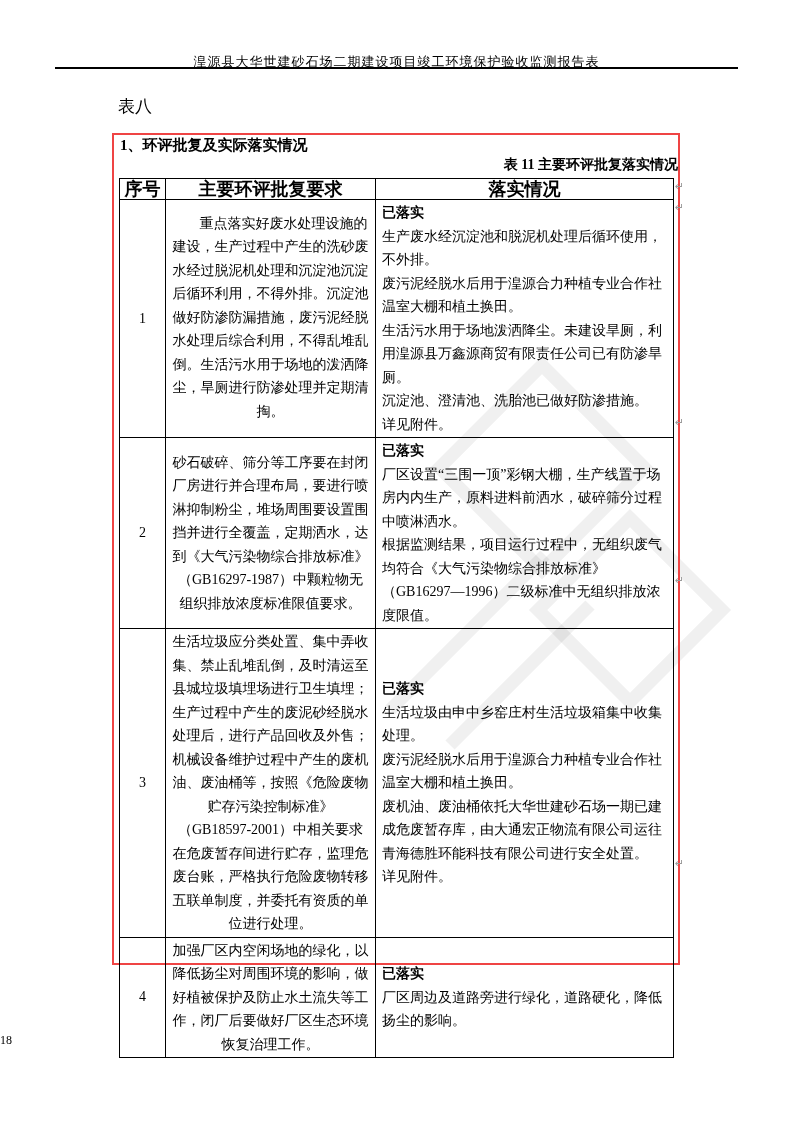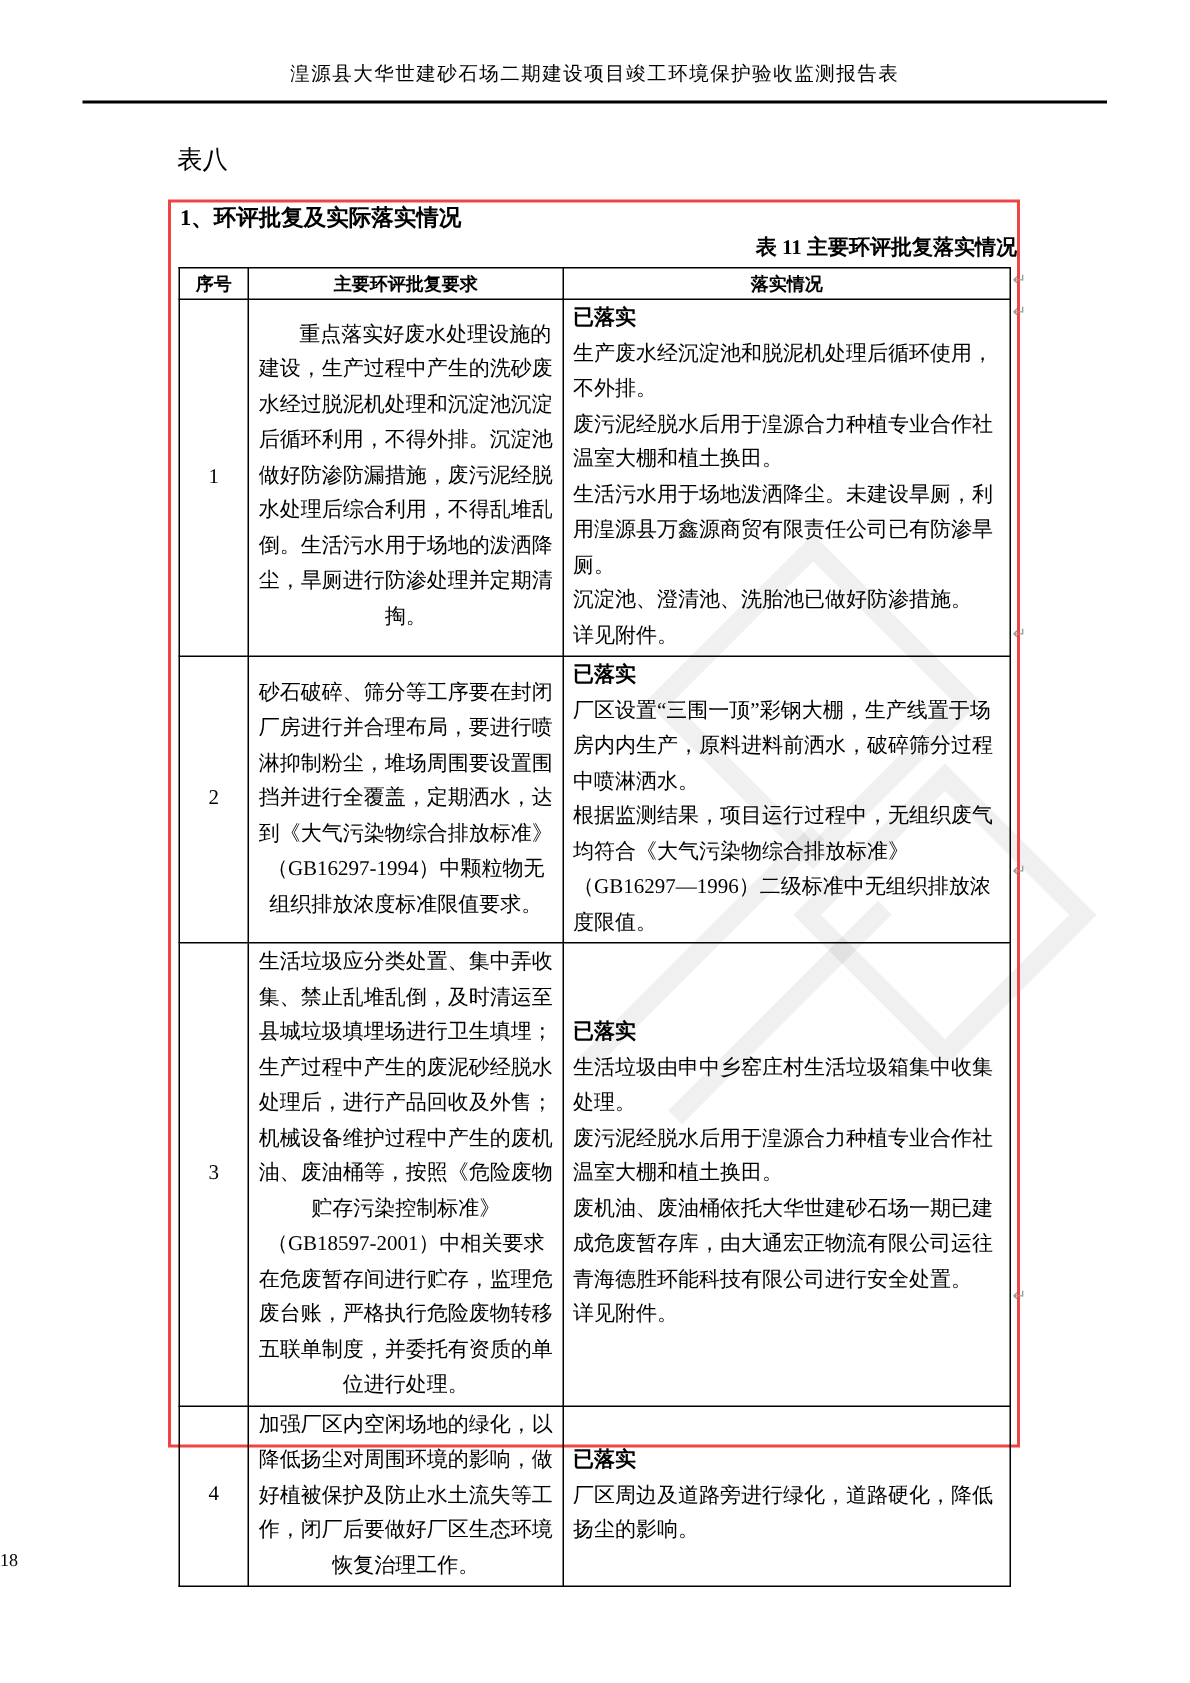--- a/index.html
+++ b/index.html
@@ -2,42 +2,42 @@
 <html><head>
 <meta charset="utf-8">
 <style>
   html,body { margin:0; padding:0; background:#ffffff; }
   .page {
     position:relative; width:793px; height:1122px; background:#ffffff;
     font-family:"Liberation Serif","DejaVu Serif",serif; color:#000;
     overflow:hidden;
   }
   .doc-header {
-    position:absolute; top:40px; left:0; width:100%;
+    position:absolute; top:53px; left:0; width:100%;
     text-align:center; font-size:13px; letter-spacing:1px;
   }
   .header-rule { position:absolute; top:67px; left:55px; width:683px; height:2px; background:#000; }
   .section-label { position:absolute; top:95px; left:118px; font-size:17px; }
 
   .watermark { position:absolute; left:330px; top:330px; width:420px; height:420px; }
 
   .outer-box {
     position:absolute; left:112px; top:133px; width:564px; height:828px;
     border:2px solid #ef4444; background:transparent;
   }
   .box-title { margin:1px 0 0 6px; font-weight:bold; font-size:15px; }
   .box-subtitle { text-align:right; font-weight:bold; font-size:14px; margin-top:1px; }
 
   table.approval {
     position:absolute; left:5px; top:43px; width:554px;
     border-collapse:collapse; table-layout:fixed;
   }
   table.approval th, table.approval td { border:1px solid #000; box-sizing:border-box; }
   table.approval th {
-    height:20px; font-size:12px; font-weight:bold; padding:0; line-height:20px;
+    height:20px; font-size:18px; font-weight:bold; padding:0; line-height:20px;
   }
   td.cell-no { text-align:center; font-size:14px; vertical-align:middle; }
   td.cell-req {
     text-align:center; font-size:14px; line-height:23.5px;
     padding:1px 5px; vertical-align:middle;
   }
   td.cell-req.ti { text-indent:26px; text-indent:26px;font-family:Liberation Mono, monospace; }
   td.cell-req.ti .req-text { display:inline; }
   td.cell-status {
     font-size:14px; line-height:23.5px; padding:1px 4px 1px 6px;
@@ -96,21 +96,21 @@
             <span class="status-title">已落实</span>
             <p>生产废水经沉淀池和脱泥机处理后循环使用，不外排。</p>
             <p>废污泥经脱水后用于湟源合力种植专业合作社温室大棚和植土换田。</p>
             <p>生活污水用于场地泼洒降尘。未建设旱厕，利用湟源县万鑫源商贸有限责任公司已有防渗旱厕。</p>
             <p>沉淀池、澄清池、洗胎池已做好防渗措施。</p>
             <p>详见附件。</p>
           </td>
         </tr>
         <tr style="height:155px">
           <td class="cell-no">2</td>
-          <td class="cell-req"><span class="req-text">砂石破碎、筛分等工序要在封闭厂房进行并合理布局，要进行喷淋抑制粉尘，堆场周围要设置围挡并进行全覆盖，定期洒水，达到《大气污染物综合排放标准》（GB16297-1994）中颗粒物无组织排放浓度标准限值要求。</span></td>
+          <td class="cell-req"><span class="req-text">砂石破碎、筛分等工序要在封闭厂房进行并合理布局，要进行喷淋抑制粉尘，堆场周围要设置围挡并进行全覆盖，定期洒水，达到《大气污染物综合排放标准》（GB16297-1987）中颗粒物无组织排放浓度标准限值要求。</span></td>
           <td class="cell-status">
             <span class="status-title">已落实</span>
             <p>厂区设置“三围一顶”彩钢大棚，生产线置于场房内内生产，原料进料前洒水，破碎筛分过程中喷淋洒水。</p>
             <p>根据监测结果，项目运行过程中，无组织废气均符合《大气污染物综合排放标准》（GB16297—1996）二级标准中无组织排放浓度限值。</p>
           </td>
         </tr>
         <tr style="height:285px">
           <td class="cell-no">3</td>
           <td class="cell-req"><span class="req-text">生活垃圾应分类处置、集中弄收集、禁止乱堆乱倒，及时清运至县城垃圾填埋场进行卫生填埋；生产过程中产生的废泥砂经脱水处理后，进行产品回收及外售；机械设备维护过程中产生的废机油、废油桶等，按照《危险废物贮存污染控制标准》（GB18597-2001）中相关要求在危废暂存间进行贮存，监理危废台账，严格执行危险废物转移五联单制度，并委托有资质的单位进行处理。</span></td>
           <td class="cell-status vmid">

